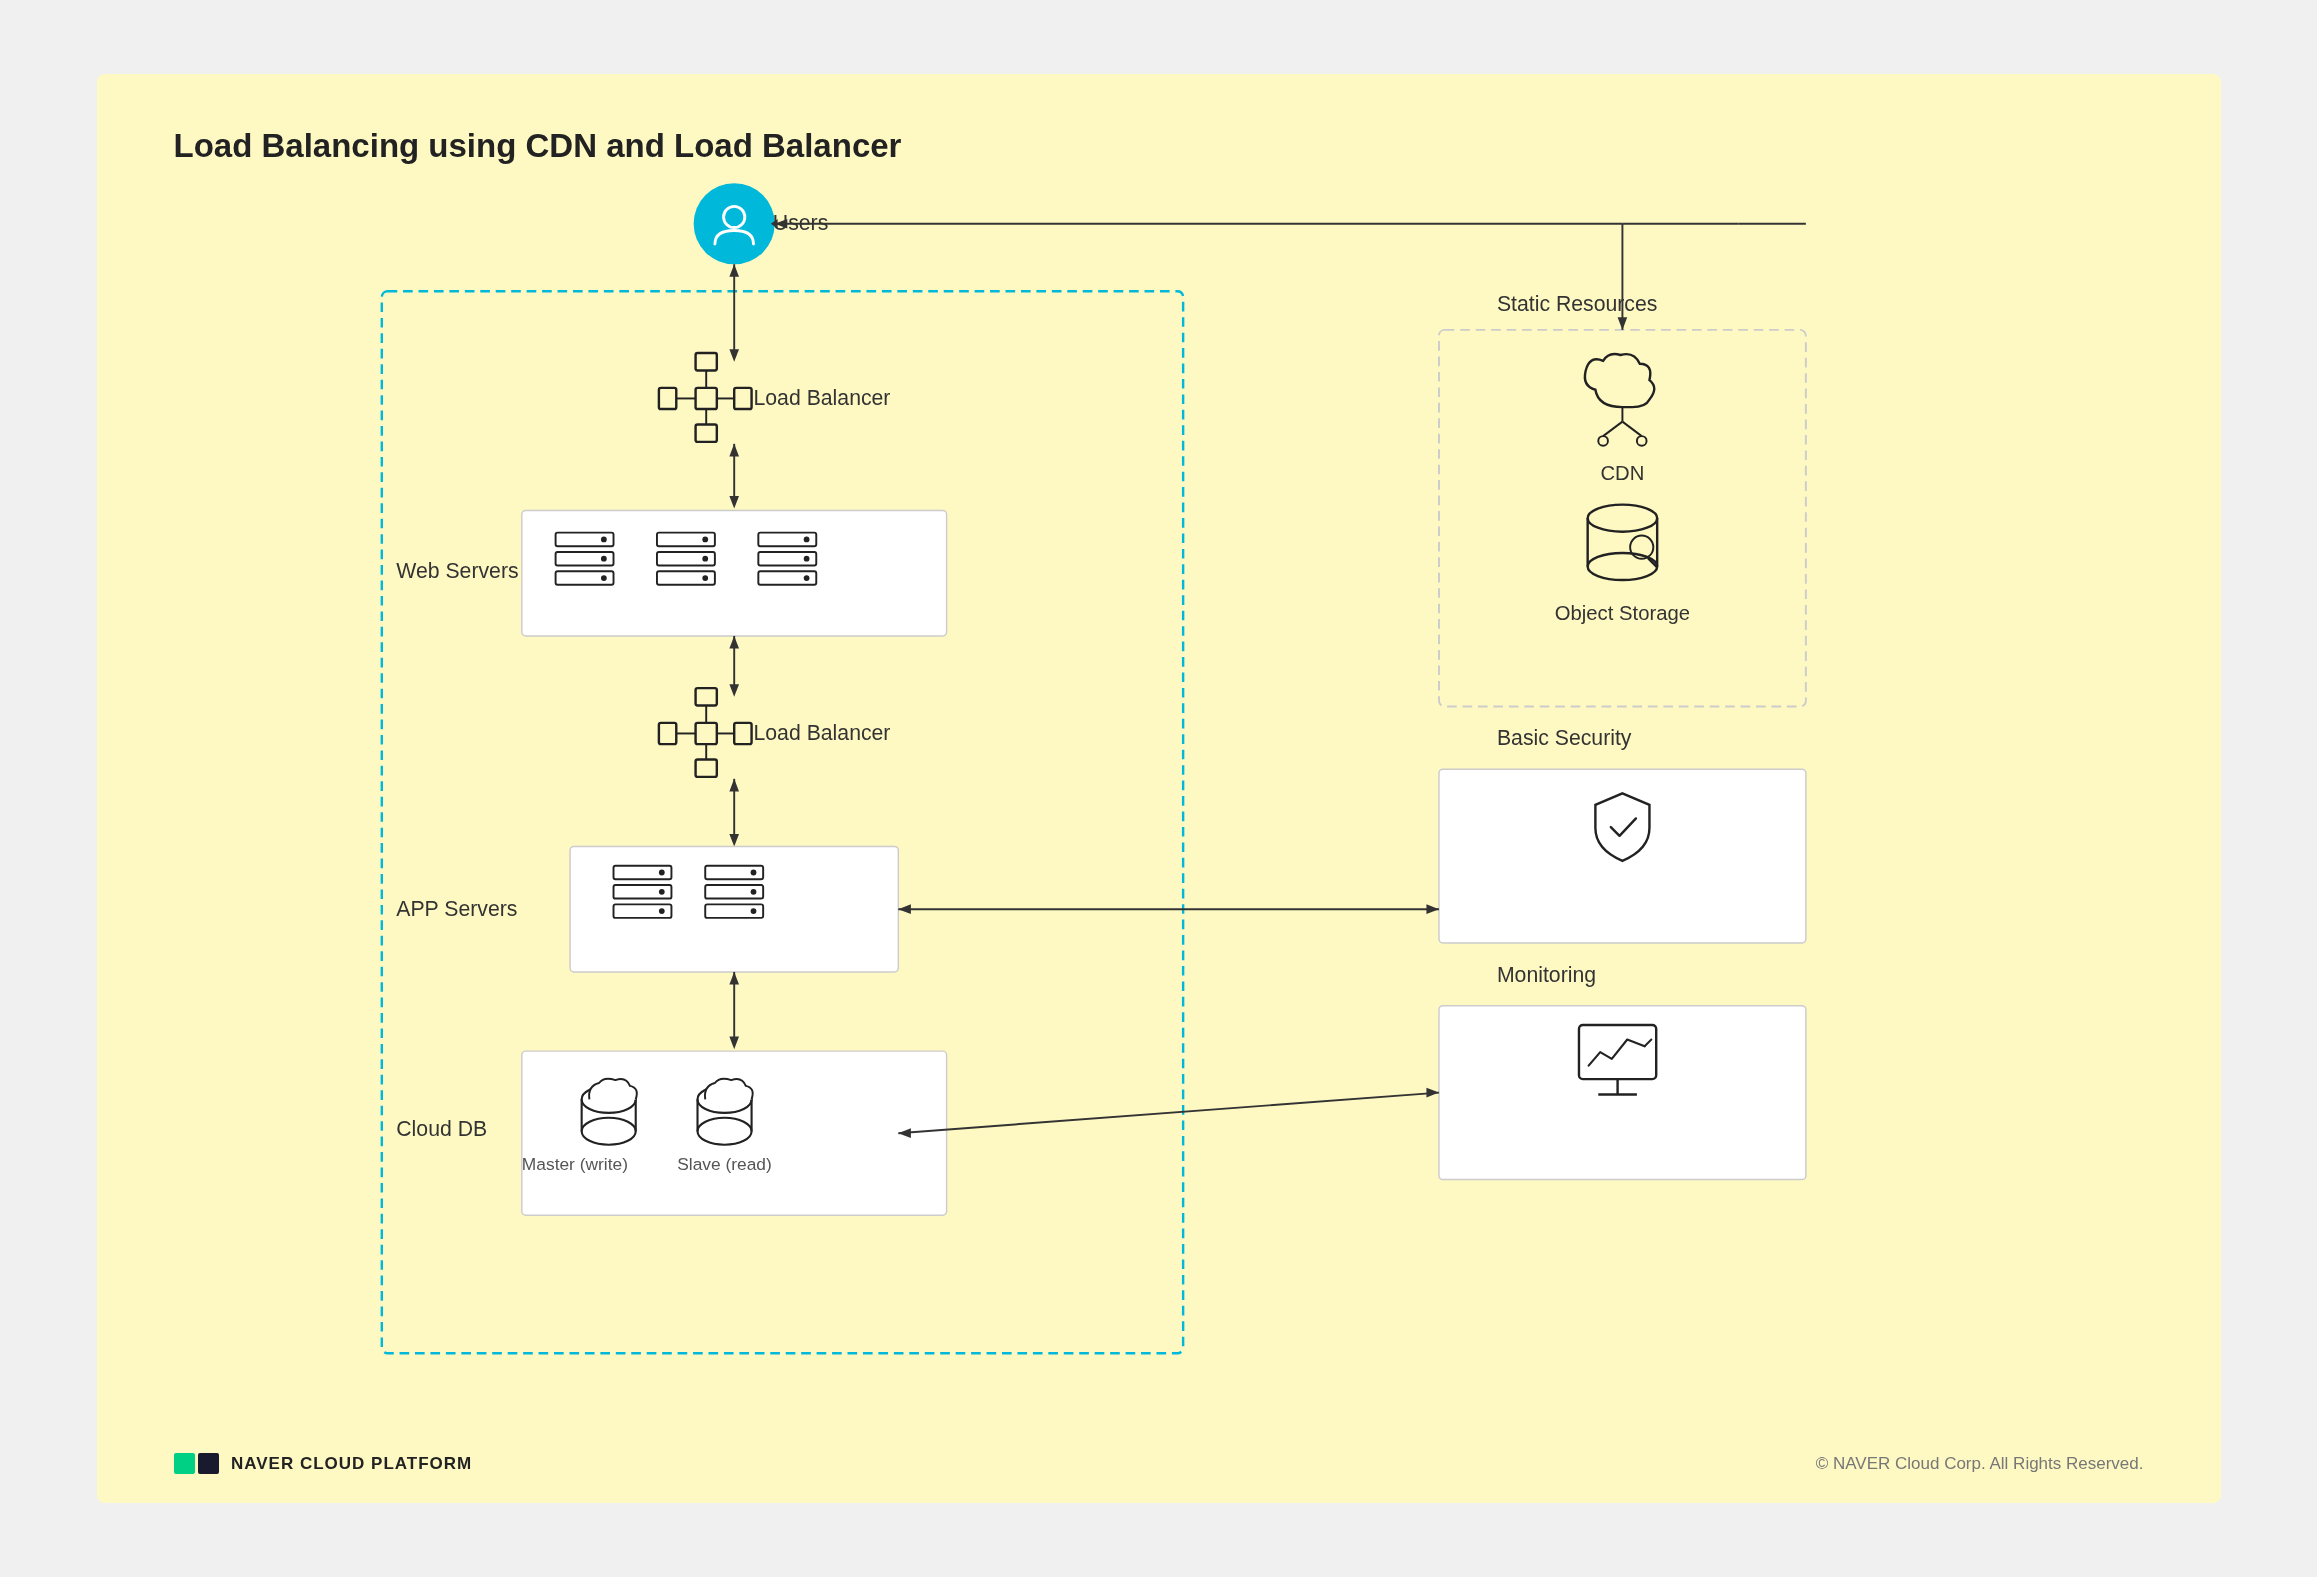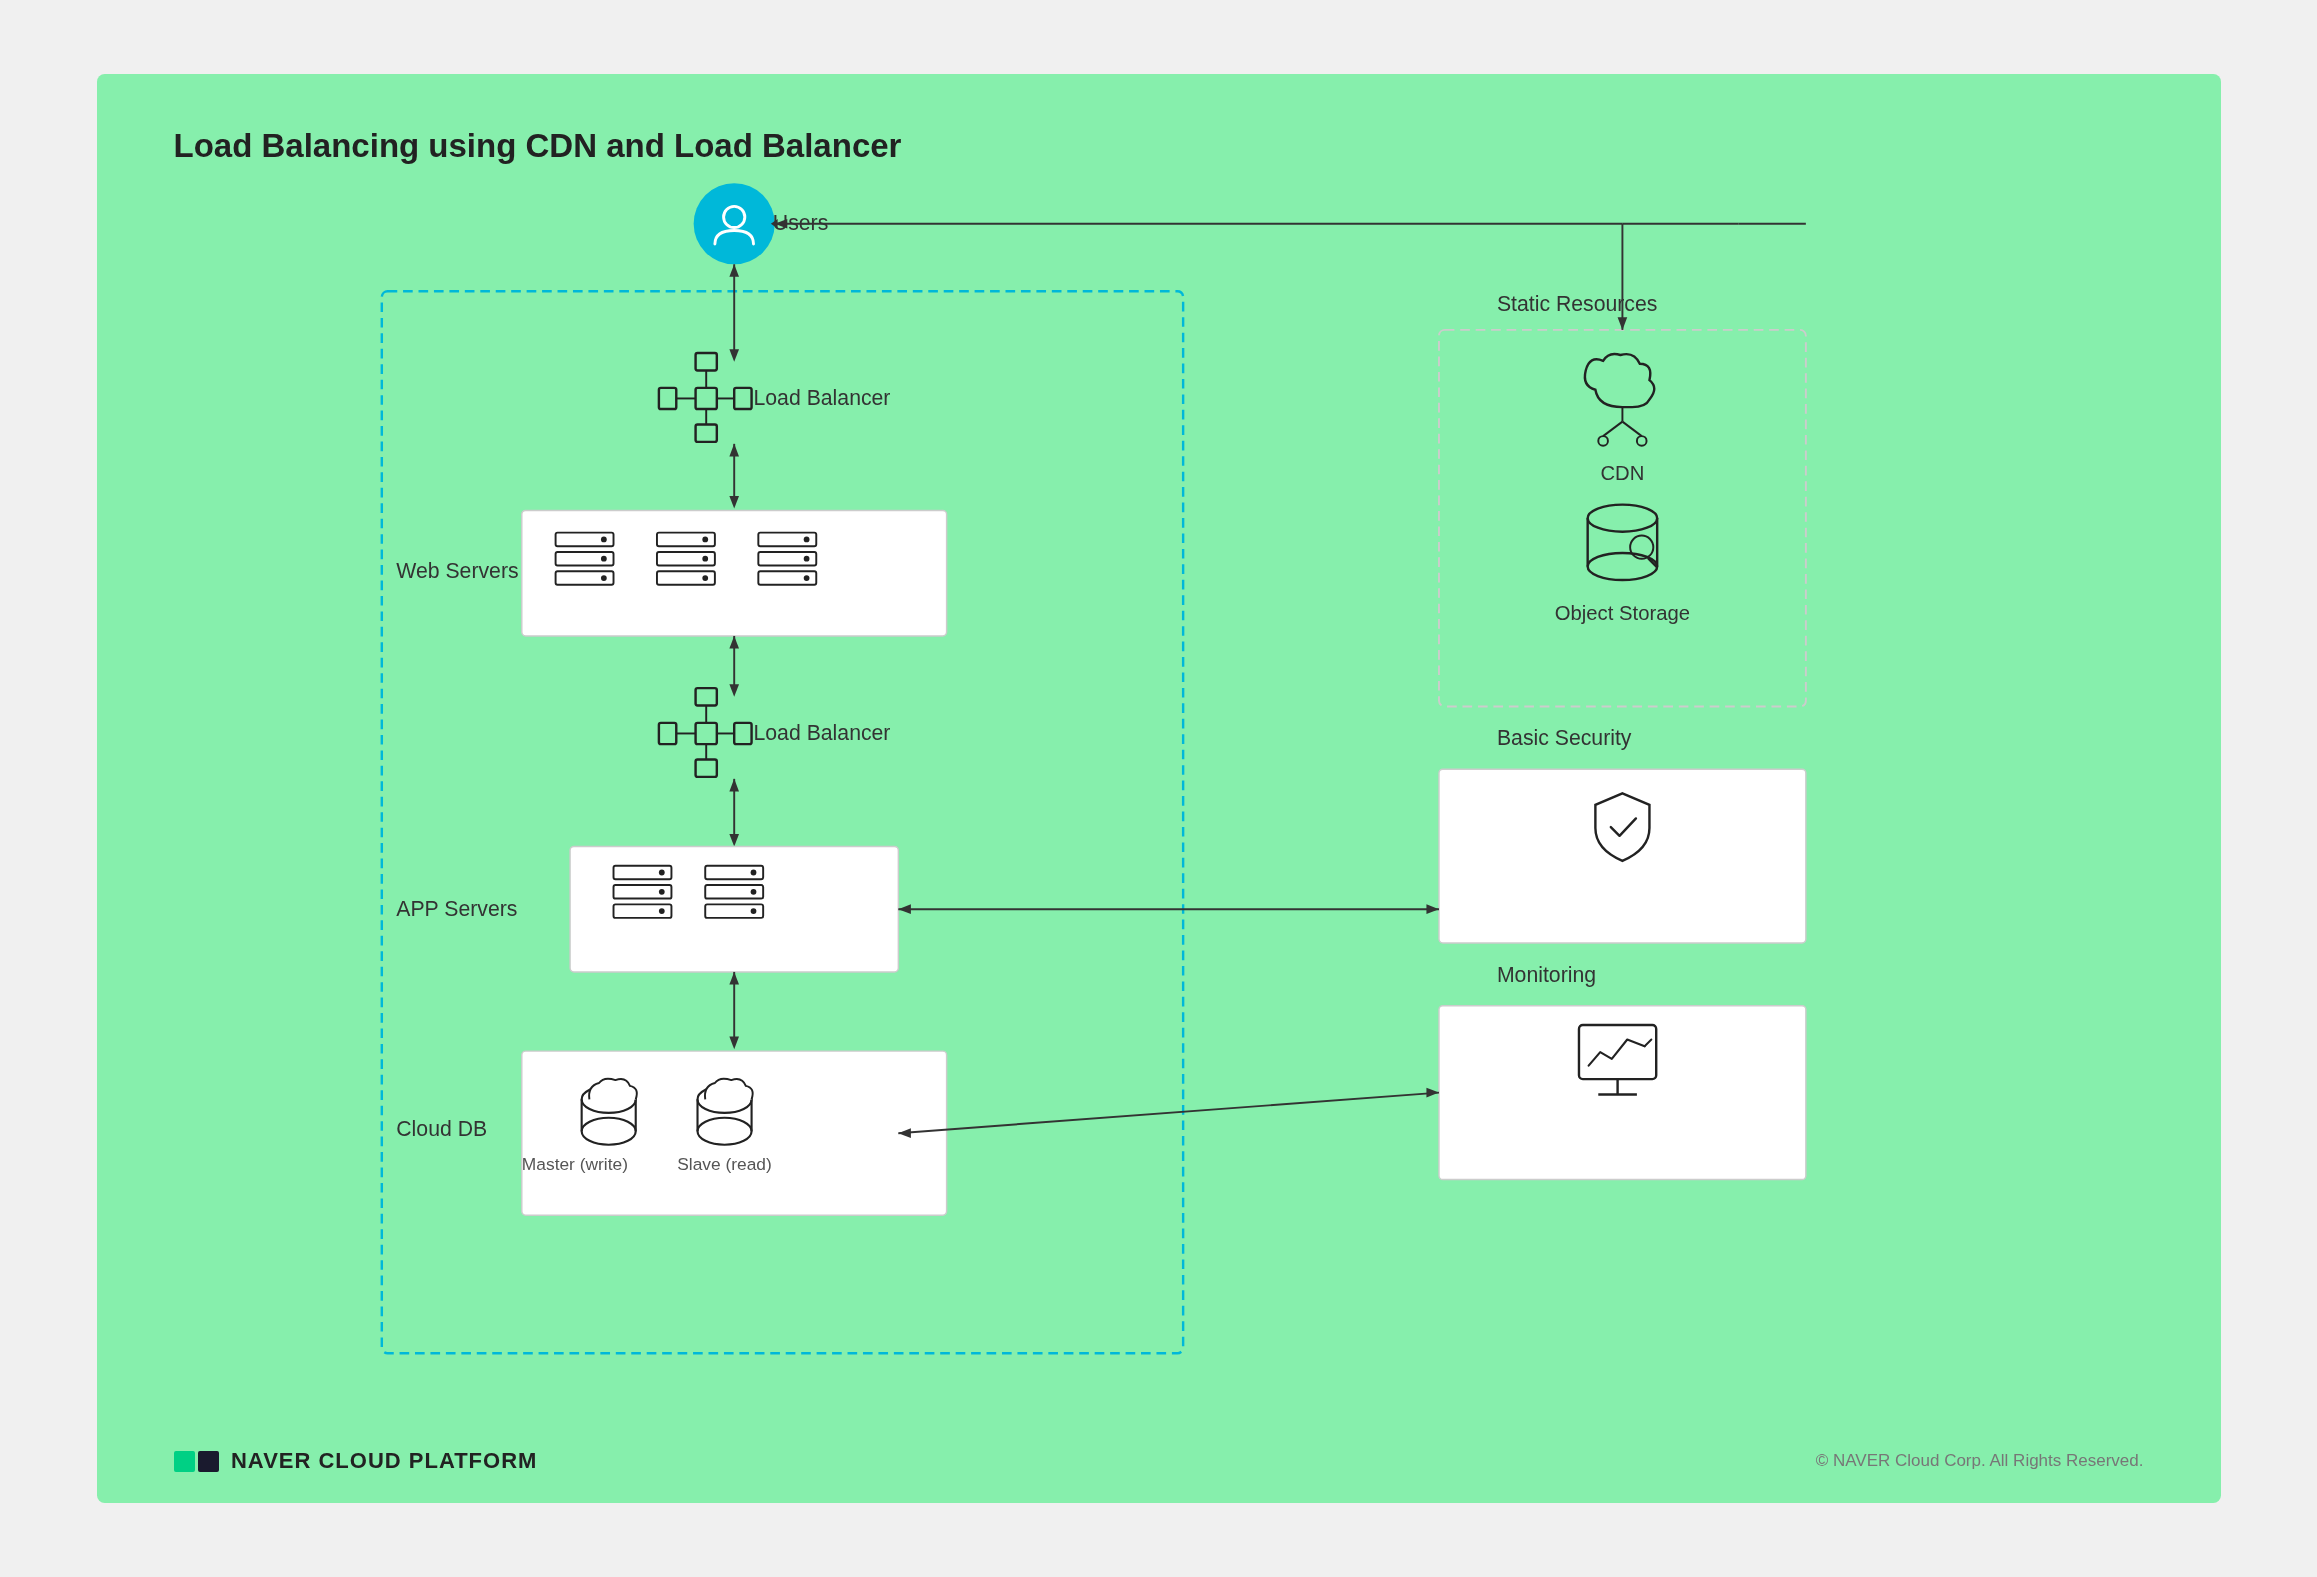--- a/index.html
+++ b/index.html
@@ -5,21 +5,21 @@
     * { box-sizing: border-box; margin: 0; padding: 0; }
     body {
       background: #f0f0f0;
       font-family: -apple-system, BlinkMacSystemFont, 'Segoe UI', sans-serif;
       width: 2317px;
       height: 1578px;
       overflow: hidden;
       position: relative;
     }
     .page {
-      background: #86efac;
+      background: #fef9c3;
       width: 2124px;
       height: 1429px;
       margin: 74px auto;
       position: relative;
       border-radius: 7.7px;
     }
     .title {
       position: absolute;
       top: 53px;
       left: 77px;
@@ -53,21 +53,21 @@
       background: #00d084;
       border-radius: 1.9px;
     }
     .sq-dark {
       width: 21px;
       height: 21px;
       background: #1a1a2e;
       border-radius: 1.9px;
     }
     .brand-text {
-      font-size: 22px;
+      font-size: 17px;
       font-weight: 700;
       letter-spacing: 1px;
       color: #222;
     }
     .copyright {
       font-size: 17px;
       color: #777;
     }
   </style>
 </head>

